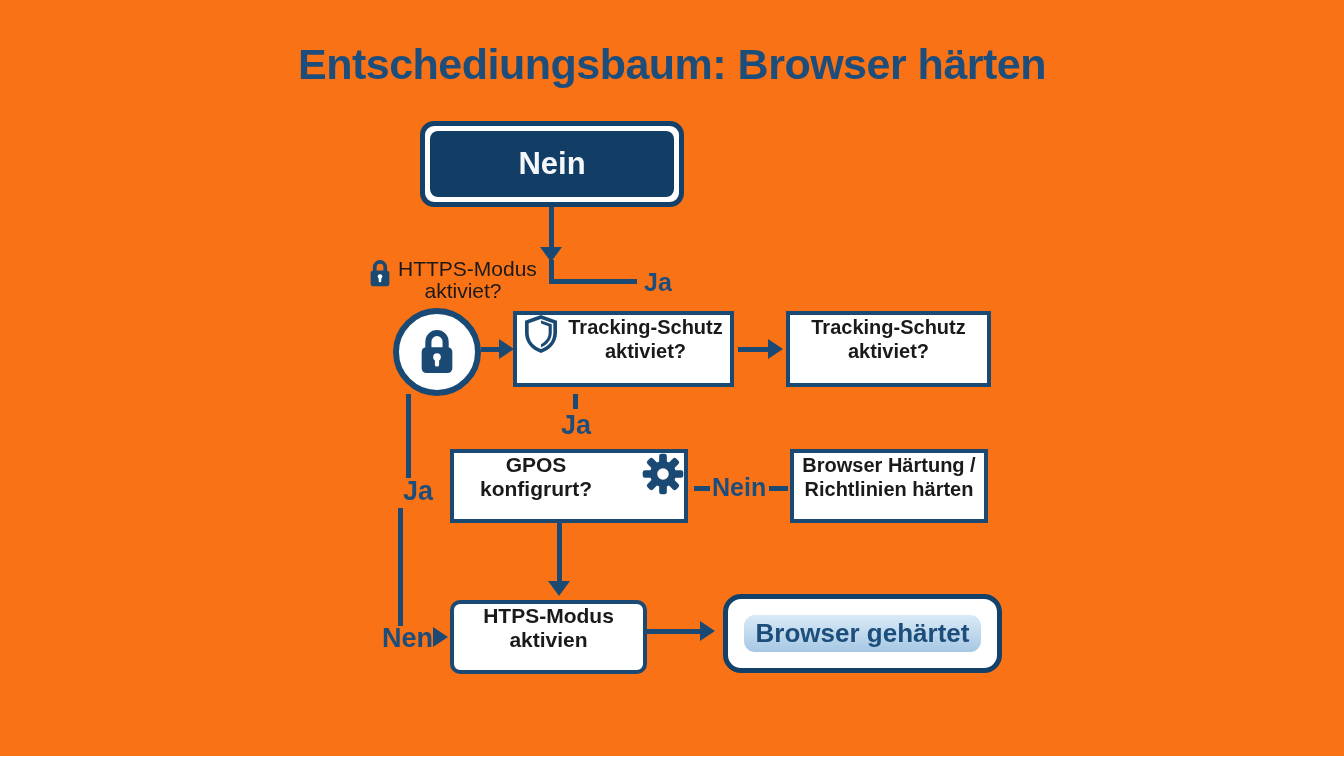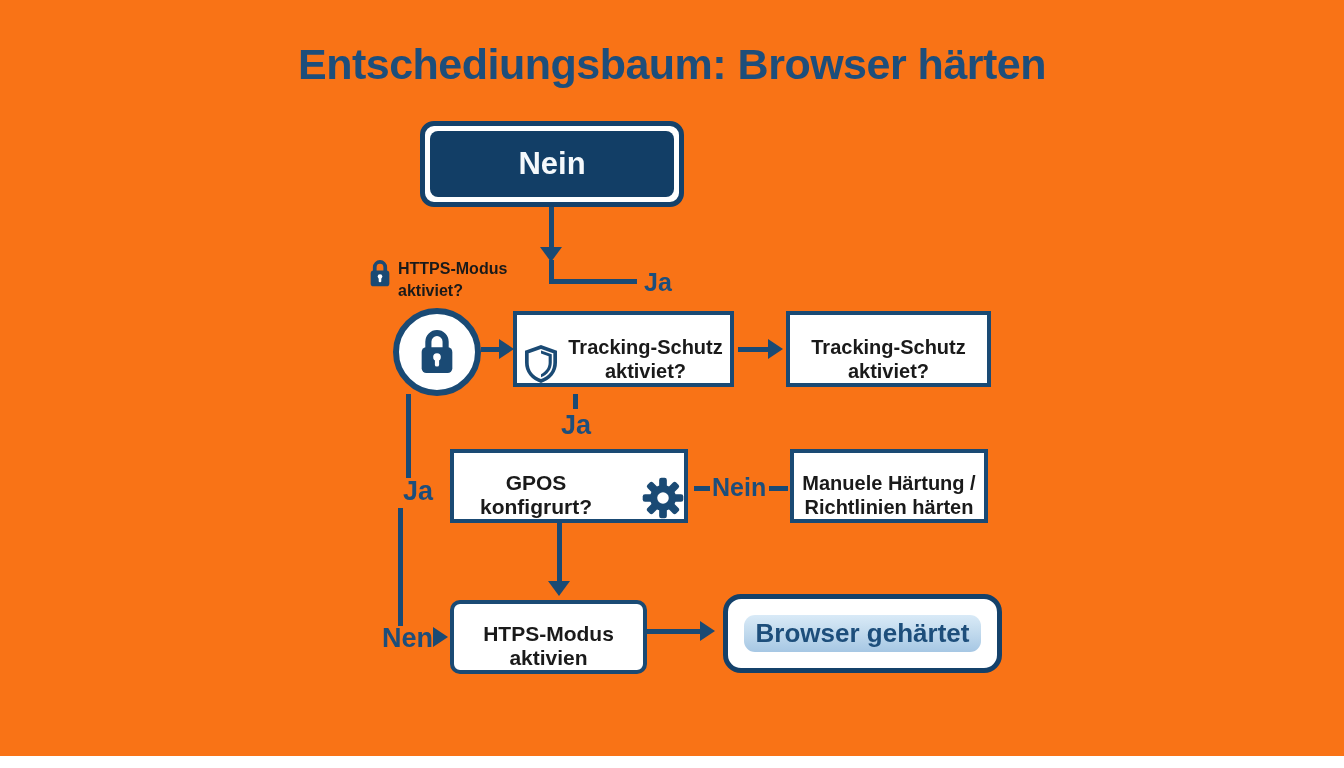--- a/index.html
+++ b/index.html
@@ -17,21 +17,21 @@
     position:absolute;left:0;top:40px;width:100%;
     text-align:center;
     font-size:43px;font-weight:bold;
     color:#1d4e7b;letter-spacing:-0.5px;
   }
   
   .qbox{
     position:absolute;
     border:4px solid #1a4a74;
     background:#ffffff;
-    display:flex;align-items:flex-end;justify-content:center;
+    display:flex;align-items:flex-start;justify-content:center;
     box-sizing:border-box;
     text-align:center;
   }
   .qbox .txt{
     font-weight:bold;color:#1a1a1a;
     font-size:20px;line-height:24px;
   }
   
   .start-outer{
     position:absolute;left:420px;top:121px;width:264px;height:86px;
@@ -73,22 +73,22 @@
   .arrow-right{
     position:absolute;width:0;height:0;
     border-top:10px solid transparent;border-bottom:10px solid transparent;
     border-left:15px solid #1a4a74;
   }
   .elabel{
     position:absolute;color:#1d4e7b;font-weight:bold;font-size:25px;
     white-space:nowrap;
   }
   .qlabel{
-    position:absolute;
-    color:#1a1a1a;font-weight:bold;font-size:16px;line-height:22px;
+    position:absolute;text-align:center;
+    color:#1a1a1a;font-weight:normal;font-size:21px;line-height:22px;
     white-space:nowrap;
   }
   .icon{flex:0 0 auto;display:block;}
 </style>
 </head>
 <body>
 
 <div class="stage">
 
   <div class="title">Entschediungsbaum: Browser härten</div>
@@ -170,21 +170,21 @@
       <circle r="3.3" fill="#ffffff"></circle>
     </svg>
   </div>
 
   <div class="line" style="left:694px;top:486px;width:16px;height:5px;"></div>
   <div class="elabel" style="left:712px;top:473px;">Nein</div>
   <div class="line" style="left:769px;top:486px;width:19px;height:5px;"></div>
 
   <div class="qbox" style="left:790px;top:449px;width:198px;height:74px;">
     <div class="txt">
-      <span>Manuele Härtung /</span><br>
+      <span>Browser Härtung /</span><br>
       <span>Richtlinien härten</span>
     </div>
   </div>
 
   <div class="line" style="left:557px;top:523px;width:5px;height:60px;"></div>
   <div class="arrow-down" style="left:548px;top:581px;"></div>
 
   <div class="line" style="left:406px;top:394px;width:5px;height:84px;"></div>
   <div class="elabel" style="left:403px;top:476px;font-size:27px;">Ja</div>
   <div class="line" style="left:398px;top:508px;width:5px;height:118px;"></div>

